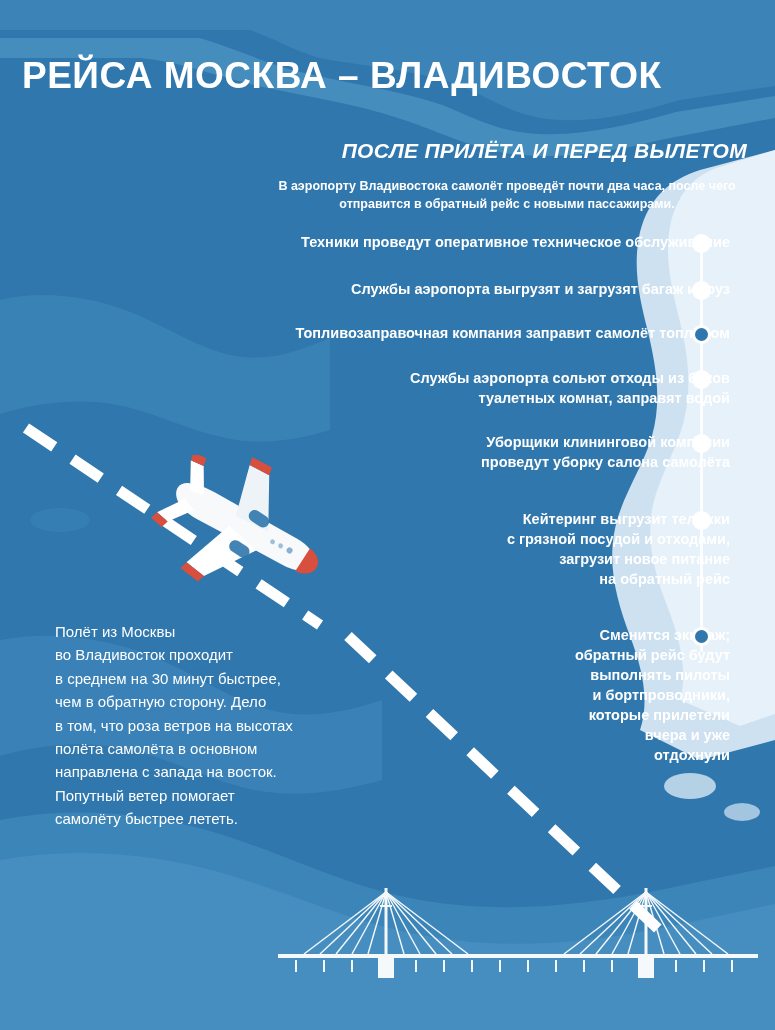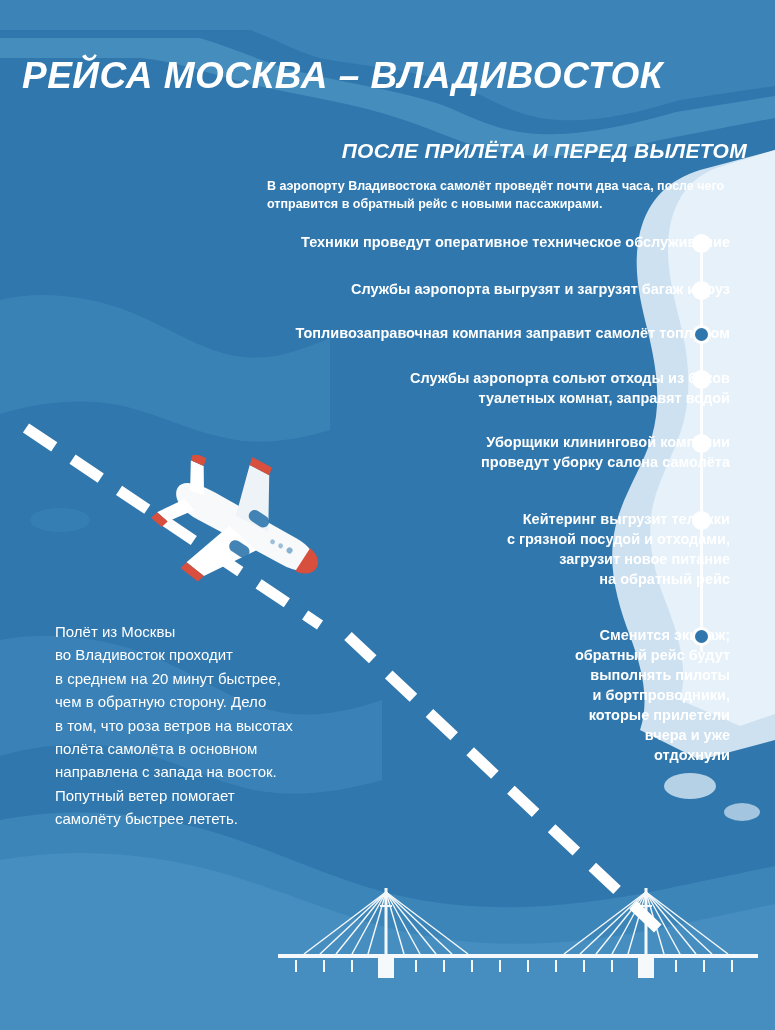--- a/index.html
+++ b/index.html
@@ -33,41 +33,40 @@
     position: absolute;
     left: 22px;
     top: 57px;
     width: 730px;
     font-size: 37px;
     font-weight: bold;
     letter-spacing: 0.5px;
     color: #ffffff;
     line-height: 1.05;
     white-space: nowrap;
-    font-style: italic;
   }
   
   .subtitle {
     position: absolute;
     right: 28px;
     top: 139px;
     width: 500px;
     text-align: right;
     font-size: 21px;
     font-weight: bold;
     color: #ffffff;
     letter-spacing: 0.3px;
     font-style: italic;
   }
   .lede {
     position: absolute;
     right: 28px;
     top: 177px;
     width: 480px;
-    text-align: left;
+    text-align: center;
     font-size: 12.5px;
     font-weight: bold;
     line-height: 1.45;
     color: #ffffff;
   }
   
   .timeline-line {
     position: absolute;
     left: 700px;
     top: 248px;
@@ -239,21 +238,21 @@
 обратный рейс будут
 выполнять пилоты
 и бортпроводники,
 которые прилетели
 вчера и уже
 отдохнули</div>
   <div class="tl-dot" style="top:627px;"></div>
 
   <div class="flight-text" style="white-space:pre-line;">Полёт из Москвы
 во Владивосток проходит
-в среднем на 20 минут быстрее,
+в среднем на 30 минут быстрее,
 чем в обратную сторону. Дело
 в том, что роза ветров на высотах
 полёта самолёта в основном
 направлена с запада на восток.
 Попутный ветер помогает
 самолёту быстрее лететь.</div>
 
   <svg class="bridge" viewBox="0 0 480 110">
     <g stroke="#ffffff" stroke-width="1.4" fill="none" opacity="0.95">
 

